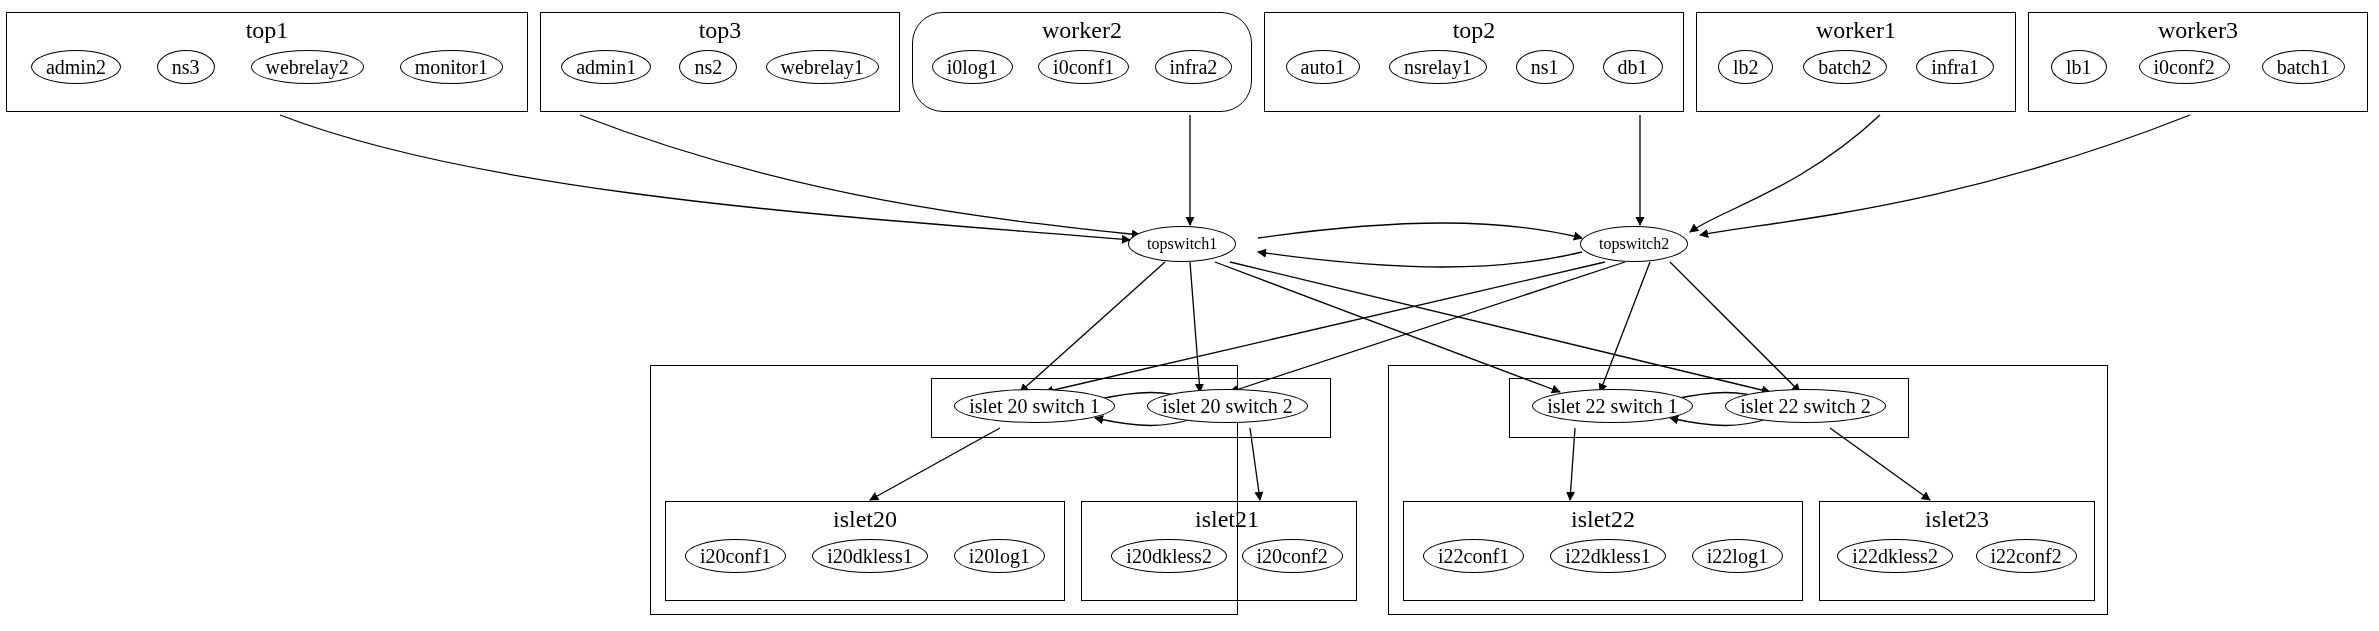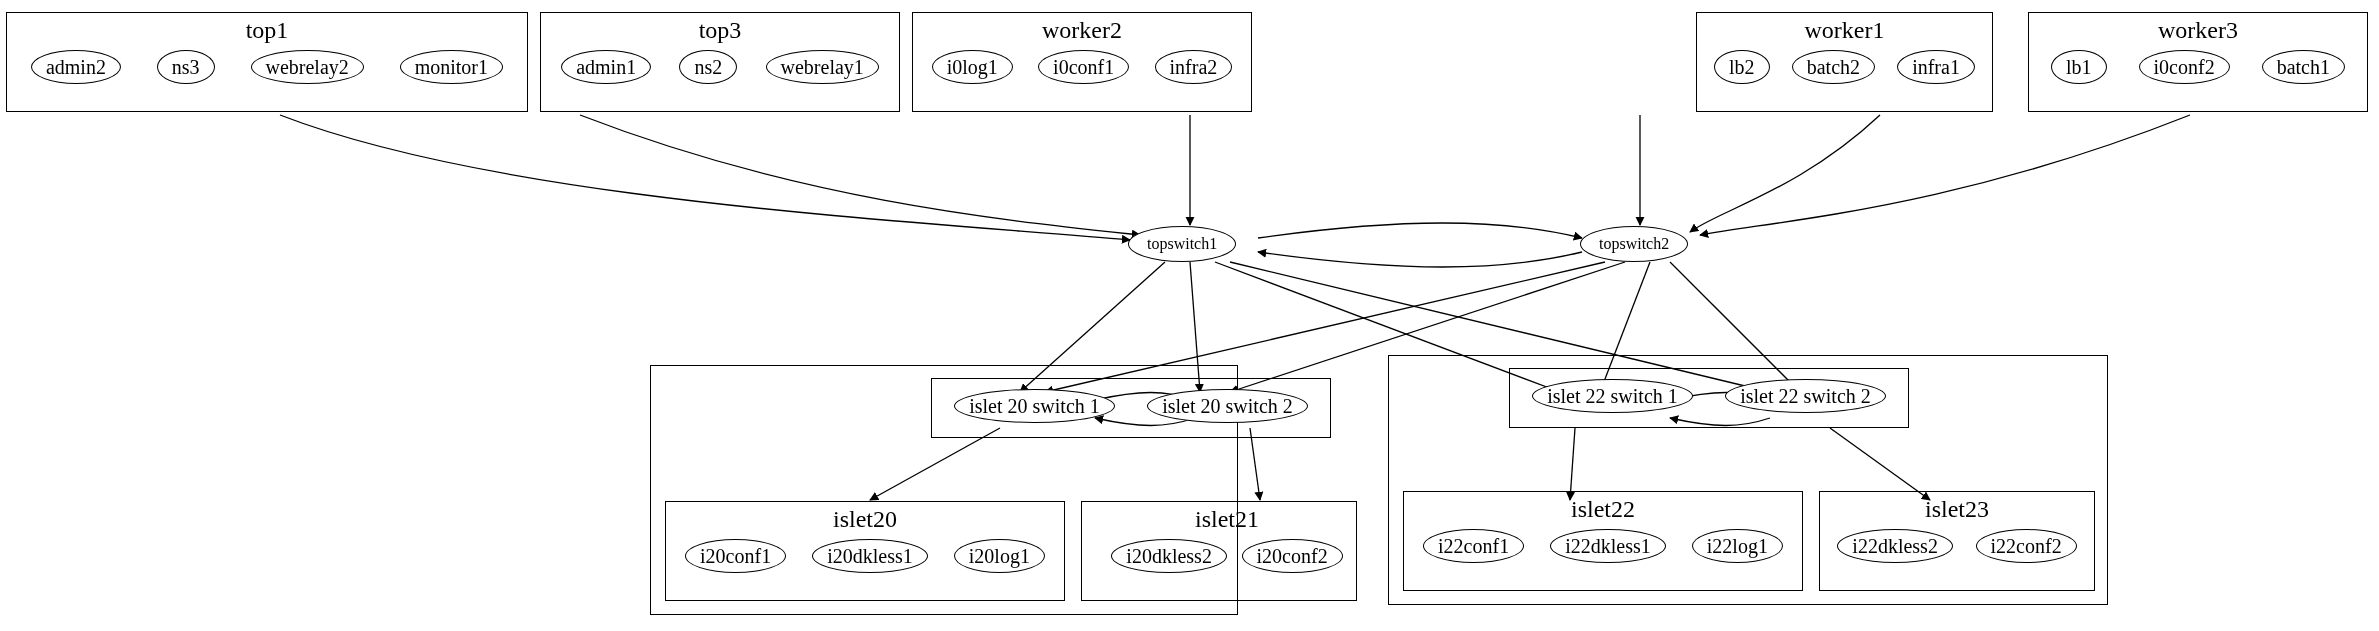--- a/index.html
+++ b/index.html
@@ -123,31 +123,40 @@
 
   <div class="box" style="left:540px; top:12px; width:360px; height:100px;">
     <div class="box-title">top3</div>
     <div class="nodes-row">
       <span class="node">admin1</span>
       <span class="node">ns2</span>
       <span class="node">webrelay1</span>
     </div>
   </div>
 
-  <div class="box" style="left:912px; top:12px; width:340px; height:100px;">
+  <div class="box" style="left:912px; top:12px; width:340px; height:100px;border-radius:31px;">
     <div class="box-title">worker2</div>
     <div class="nodes-row">
       <span class="node">i0log1</span>
       <span class="node">i0conf1</span>
       <span class="node">infra2</span>
     </div>
   </div>
 
-
-  <div class="box" style="left:1696px; top:12px; width:297px; height:100px;">
+  <div class="box" style="left:1264px; top:12px; width:420px; height:100px;">
+    <div class="box-title">top2</div>
+    <div class="nodes-row">
+      <span class="node">auto1</span>
+      <span class="node">nsrelay1</span>
+      <span class="node">ns1</span>
+      <span class="node">db1</span>
+    </div>
+  </div>
+
+  <div class="box" style="left:1696px; top:12px; width:320px; height:100px;">
     <div class="box-title">worker1</div>
     <div class="nodes-row">
       <span class="node">lb2</span>
       <span class="node">batch2</span>
       <span class="node">infra1</span>
     </div>
   </div>
 
   <div class="box" style="left:2028px; top:12px; width:340px; height:100px;">
     <div class="box-title">worker3</div>
@@ -181,21 +190,21 @@
 
     <div class="box" style="left:430px; top:135px; width:276px; height:100px;padding-left:16px;">
       <div class="box-title">islet21</div>
       <div class="nodes-row">
         <span class="node">i20dkless2</span>
         <span class="node">i20conf2</span>
       </div>
     </div>
   </div>
 
-  <div class="box" style="left:1388px; top:355px; width:720px; height:250px;">
+  <div class="box" style="left:1388px; top:365px; width:720px; height:250px;">
     <div class="box" style="left:120px; top:12px; width:400px; height:60px;">
       <div class="nodes-row" style="padding-top:10px;">
         <span class="node">islet 22 switch 1</span>
         <span class="node">islet 22 switch 2</span>
       </div>
     </div>
     <div class="box" style="left:14px; top:135px; width:400px; height:100px;">
       <div class="box-title">islet22</div>
       <div class="nodes-row">
         <span class="node">i22conf1</span>

